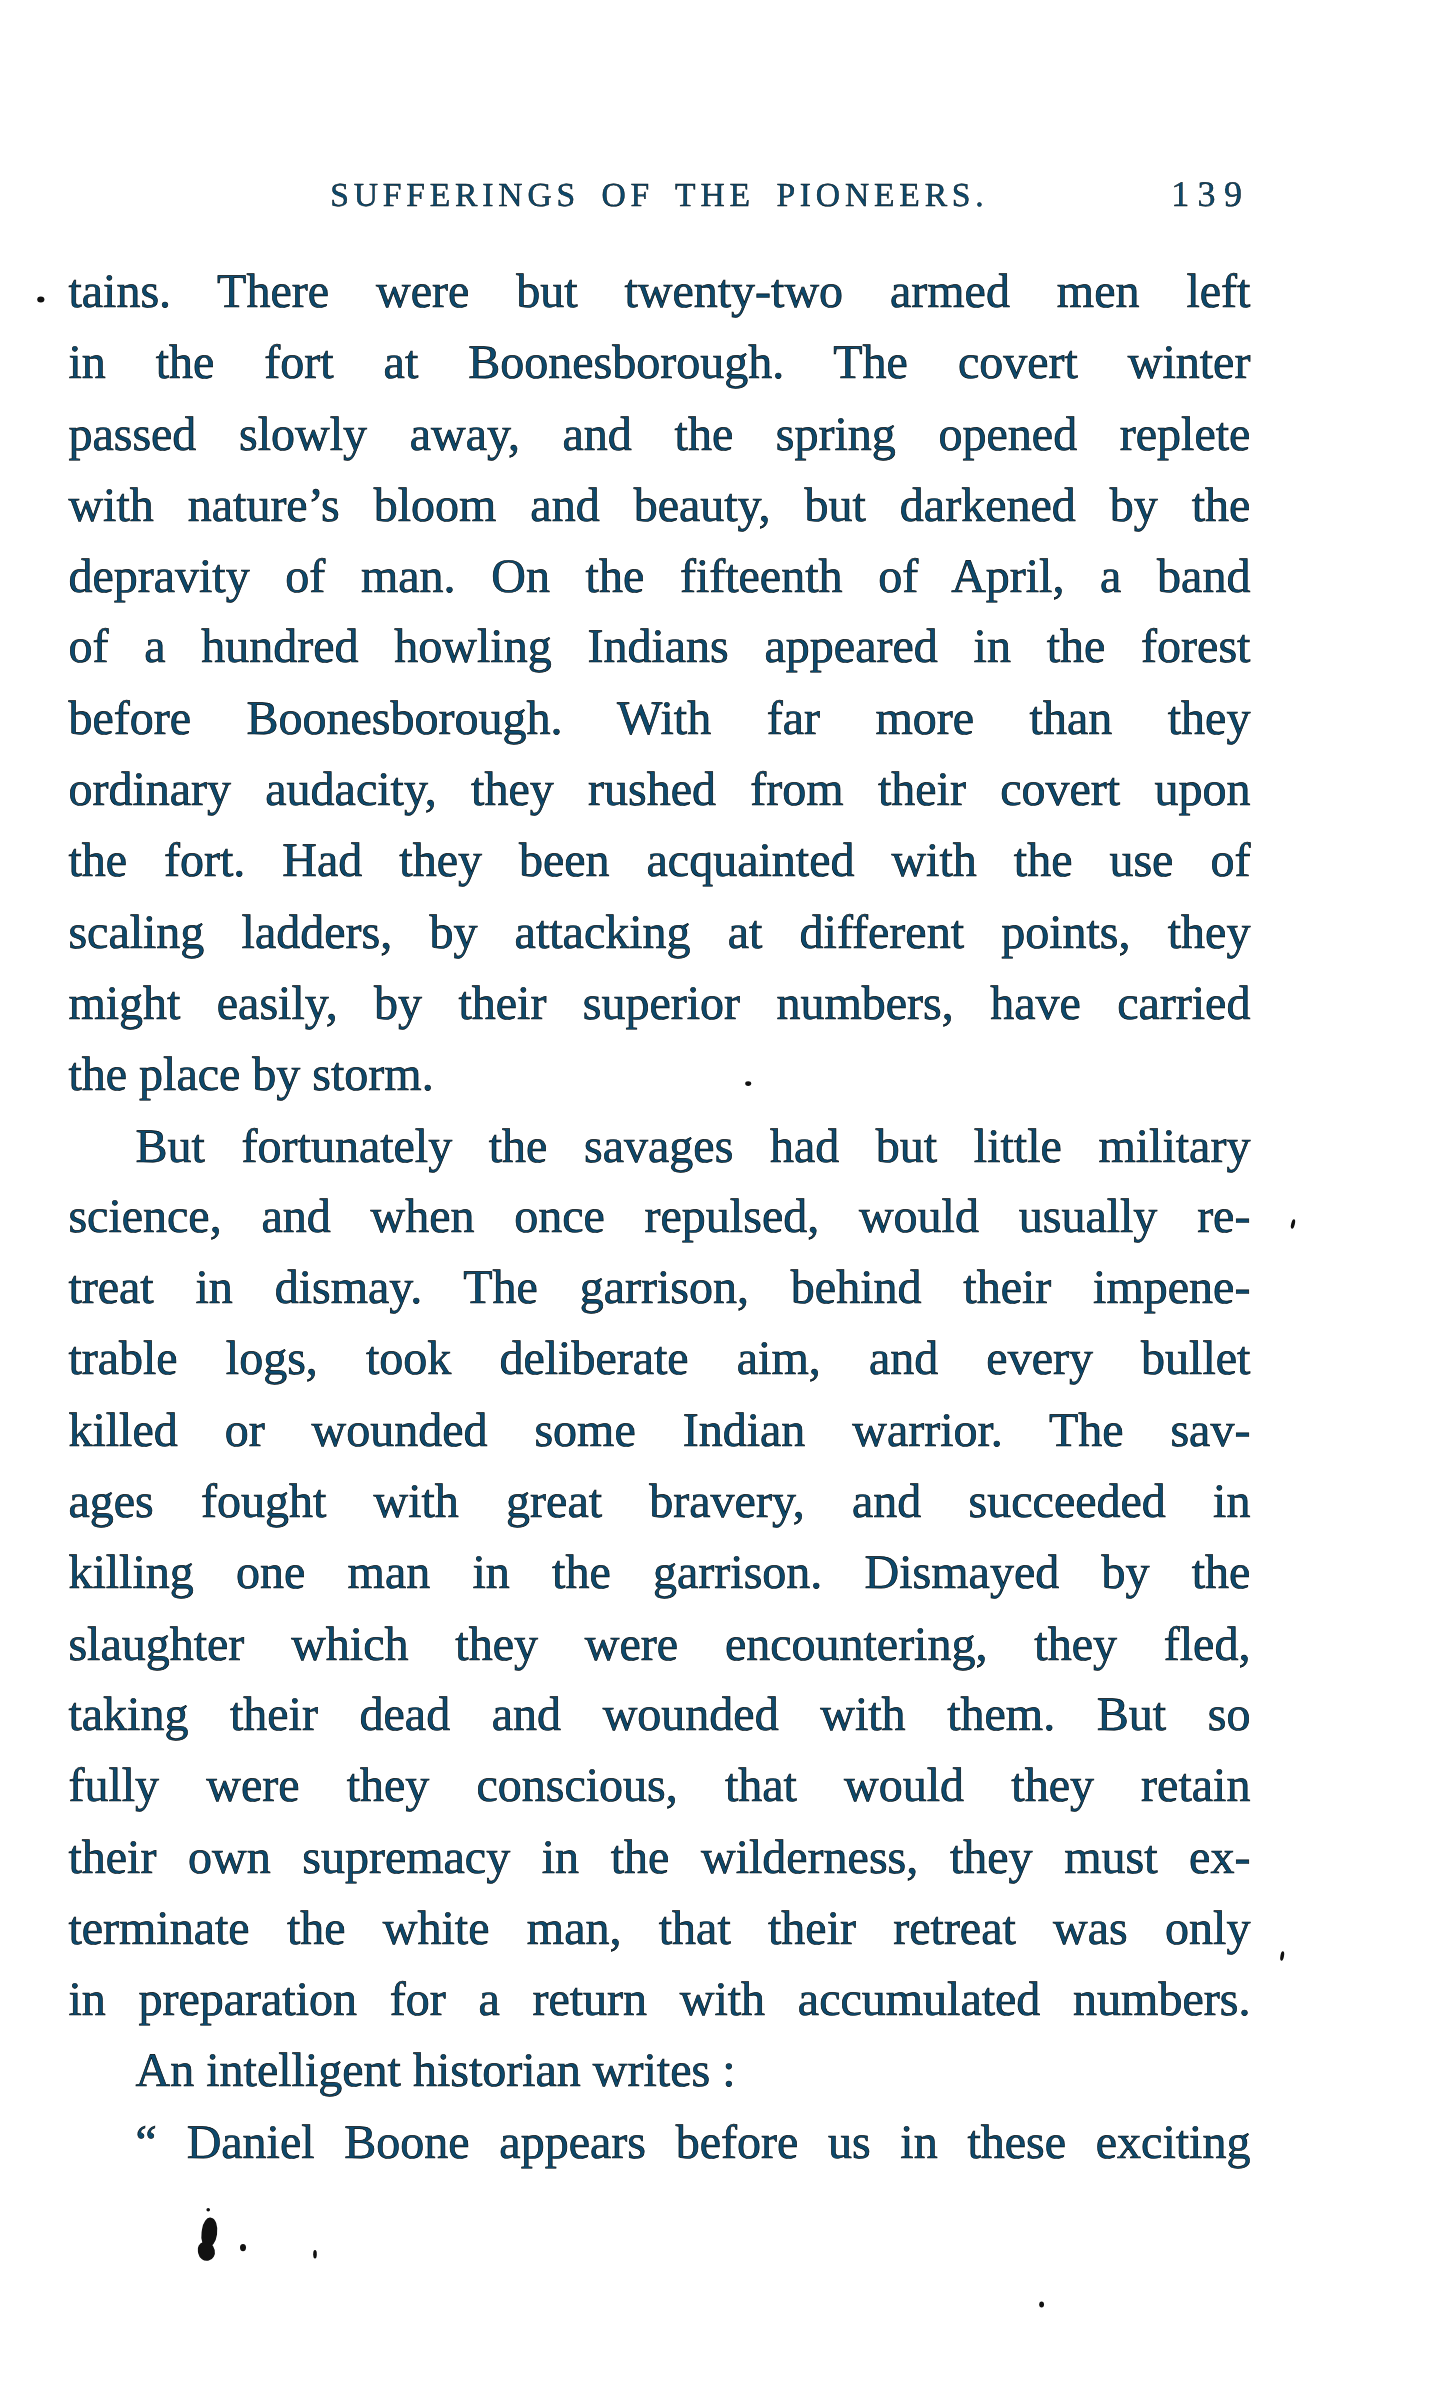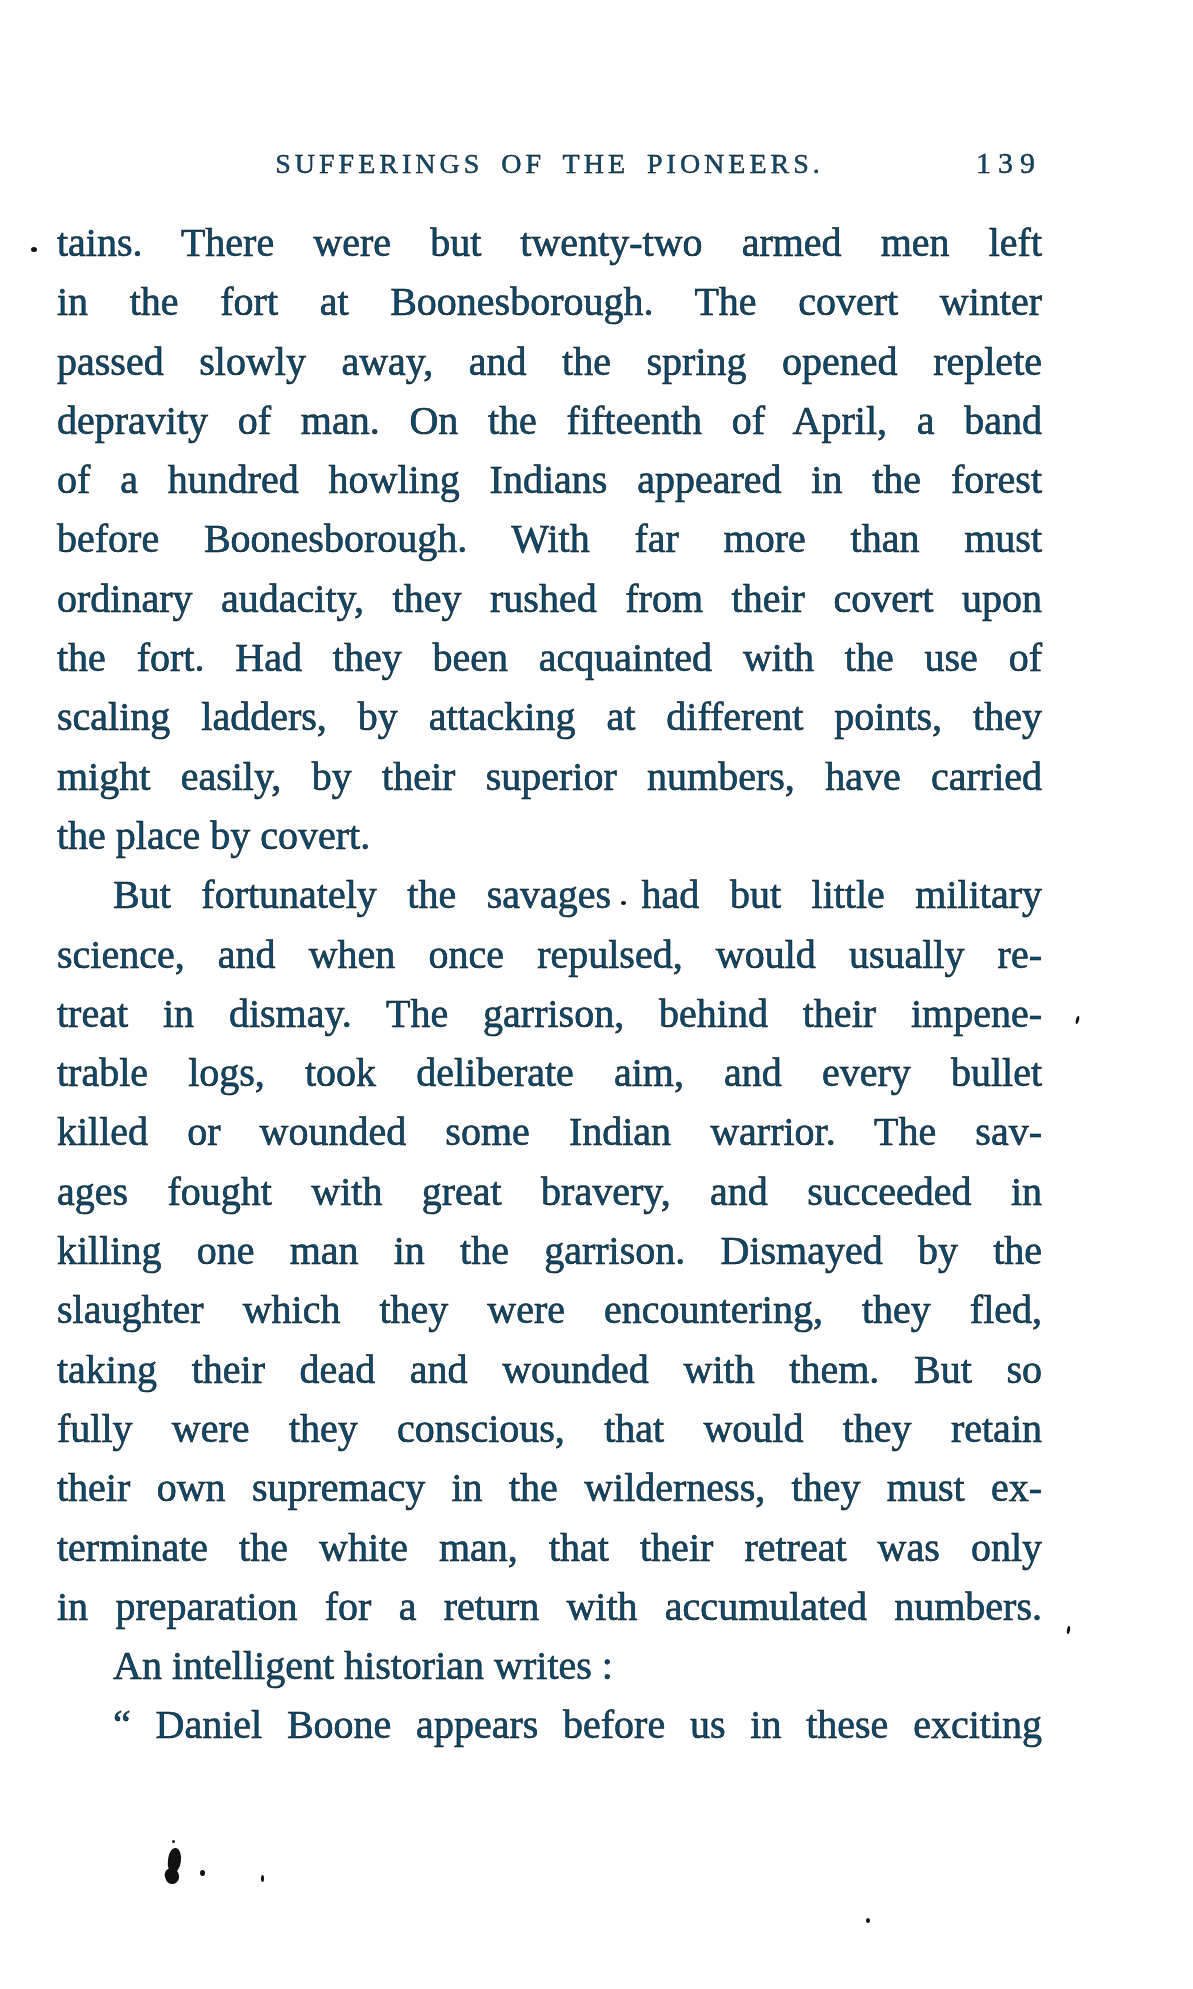--- a/index.html
+++ b/index.html
@@ -84,28 +84,29 @@
 
   <div class="running-header">
     <span class="title">SUFFERINGS OF THE PIONEERS.</span>
     <span class="pagenum">139</span>
   </div>
 
   <div class="text-block">
     <div class="line">tains.  There were but twenty-two armed men left</div>
     <div class="line">in the fort at Boonesborough.  The covert winter</div>
     <div class="line">passed slowly away, and the spring opened replete</div>
+    <div class="line">with nature’s bloom and beauty, but darkened by the</div>
     <div class="line">depravity of man.  On the fifteenth of April, a band</div>
     <div class="line">of a hundred howling Indians appeared in the forest</div>
-    <div class="line">before Boonesborough.  With far more than must</div>
+    <div class="line">before Boonesborough.  With far more than they</div>
     <div class="line">ordinary audacity, they rushed from their covert upon</div>
     <div class="line">the fort.  Had they been acquainted with the use of</div>
     <div class="line">scaling ladders, by attacking at different points, they</div>
     <div class="line">might easily, by their superior numbers, have carried</div>
-    <div class="line end">the place by covert.</div>
+    <div class="line end">the place by storm.</div>
     <div class="line indent">But fortunately the savages had but little military</div>
     <div class="line">science, and when once repulsed, would usually re-</div>
     <div class="line">treat in dismay.  The garrison, behind their impene-</div>
     <div class="line">trable logs, took deliberate aim, and every bullet</div>
     <div class="line">killed or wounded some Indian warrior.  The sav-</div>
     <div class="line">ages fought with great bravery, and succeeded in</div>
     <div class="line">killing one man in the garrison.  Dismayed by the</div>
     <div class="line">slaughter which they were encountering, they fled,</div>
     <div class="line">taking their dead and wounded with them.  But so</div>
     <div class="line">fully were they conscious, that would they retain</div>

